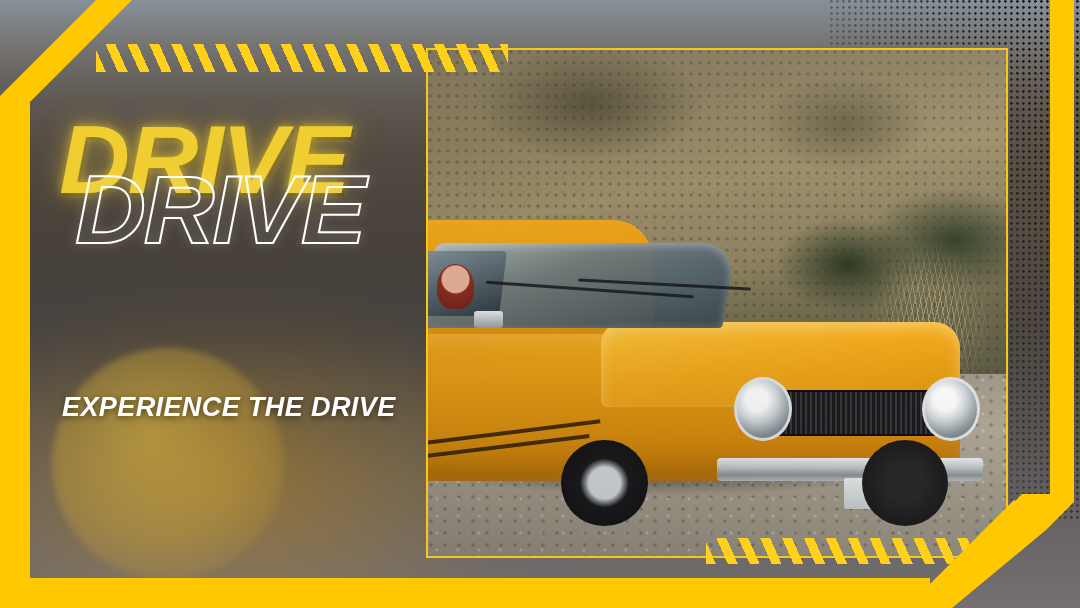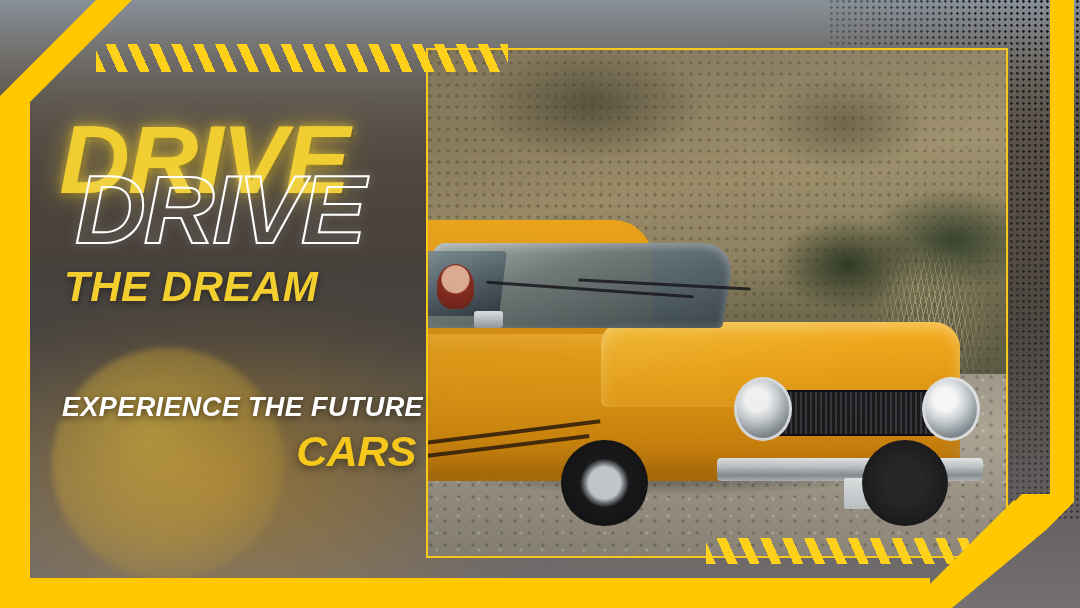--- a/index.html
+++ b/index.html
@@ -352,26 +352,24 @@
   </div>
 
   <div class="stripes stripes-top"></div>
   <div class="stripes stripes-bottom"></div>
 
   <div class="headline">
     <div class="drive-stack">
       <div class="drive-solid">DRIVE</div>
       <div class="drive-outline">DRIVE</div>
     </div>
-    <div class="the-dream">THE DREAM</div>
   </div>
 
   <div class="subcopy">
-    <div class="exp-line">EXPERIENCE THE FUTURE</div>
-    <div class="cars-line">CARS</div>
+    <div class="exp-line">EXPERIENCE THE DRIVE</div>
   </div>
 
   <div class="frame">
     <svg viewBox="0 0 1080 608" xmlns="http://www.w3.org/2000/svg">
 
       <path d="M 0 96 L 96 0 L 132 0 L 30 102 L 30 586 L 0 586 Z" fill="#FFC800"></path>
 
       <path d="M 0 578 L 900 578 L 930 548 L 980 548 L 940 588 L 0 588 Z" fill="#FFC800" opacity="0"></path>
       <rect x="0" y="578" width="930" height="30" fill="#FFC800"></rect>
 

